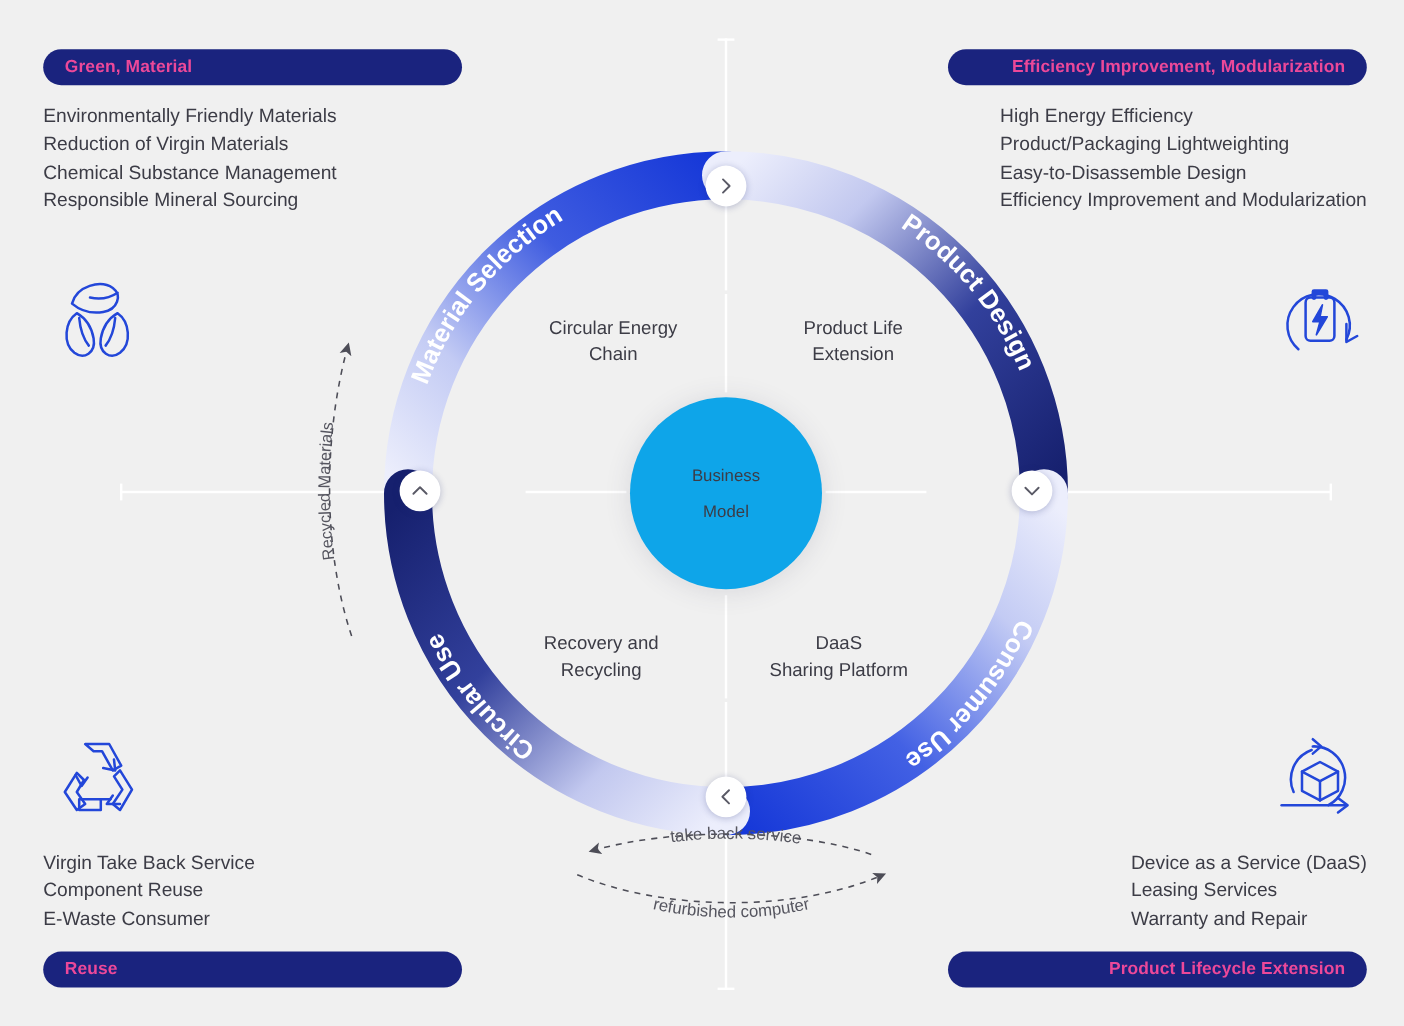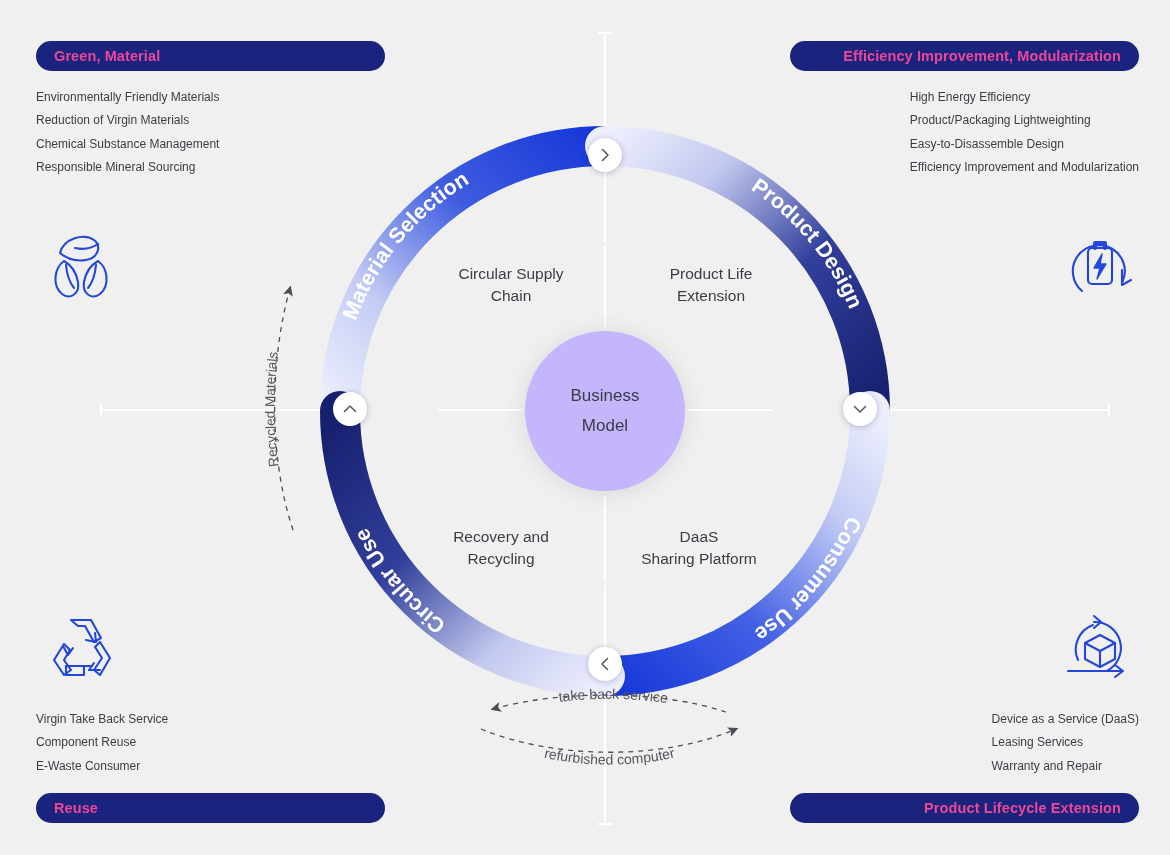--- a/index.html
+++ b/index.html
@@ -29,21 +29,21 @@
   .pill.left{left:36px;width:349px;padding-left:18px;justify-content:flex-start;}
   .pill.right{right:31px;width:349px;padding-right:18px;justify-content:flex-end;}
   #pill-tl{top:41px;}
   #pill-tr{top:41px;}
   #pill-bl{top:793px;}
   #pill-br{top:793px;}
 
   
   .items{
     position:absolute;
-    font-size:12px;
+    font-size:16px;
     line-height:23.4px;
     color:#3c3c46;
     white-space:nowrap;
   }
   .items div{white-space:nowrap;}
   .items.l{left:36px;text-align:left;}
   .items.r{right:31px;text-align:left;}
   #items-tl{top:86px;}
   #items-tr{top:86px;}
   #items-bl{top:708px;}
@@ -57,26 +57,26 @@
 
   
   .ring-wrap{position:absolute;left:0;top:0;width:1170px;height:855px;}
 
   
   .hub{
     position:absolute;
     left:525px;top:331px;
     width:160px;height:160px;
     border-radius:50%;
-    background:#c4b5fd;
+    background:#0ea5e9;
     box-shadow:0 2px 22px rgba(60,60,90,.13);
     display:flex;flex-direction:column;
     align-items:center;justify-content:center;
     text-align:center;
-    font-size:17px;
+    font-size:14px;
     line-height:30px;
     color:#3c3c46;
   }
 
   
   .qlabel{
     position:absolute;
     font-size:15.5px;
     line-height:22px;
     text-align:center;
@@ -210,21 +210,21 @@
       <textPath href="#flowBotText" startOffset="50%" text-anchor="middle">refurbished computer</textPath>
     </text>
   </svg>
 
   <div class="hub">
     <div>Business</div>
     <div>Model</div>
   </div>
 
   <div class="qlabel" id="q-tl">
-    <div>Circular Supply</div>
+    <div>Circular Energy</div>
     <div>Chain</div>
   </div>
   <div class="qlabel" id="q-tr">
     <div>Product Life</div>
     <div>Extension</div>
   </div>
   <div class="qlabel" id="q-bl">
     <div>Recovery and</div>
     <div>Recycling</div>
   </div>

